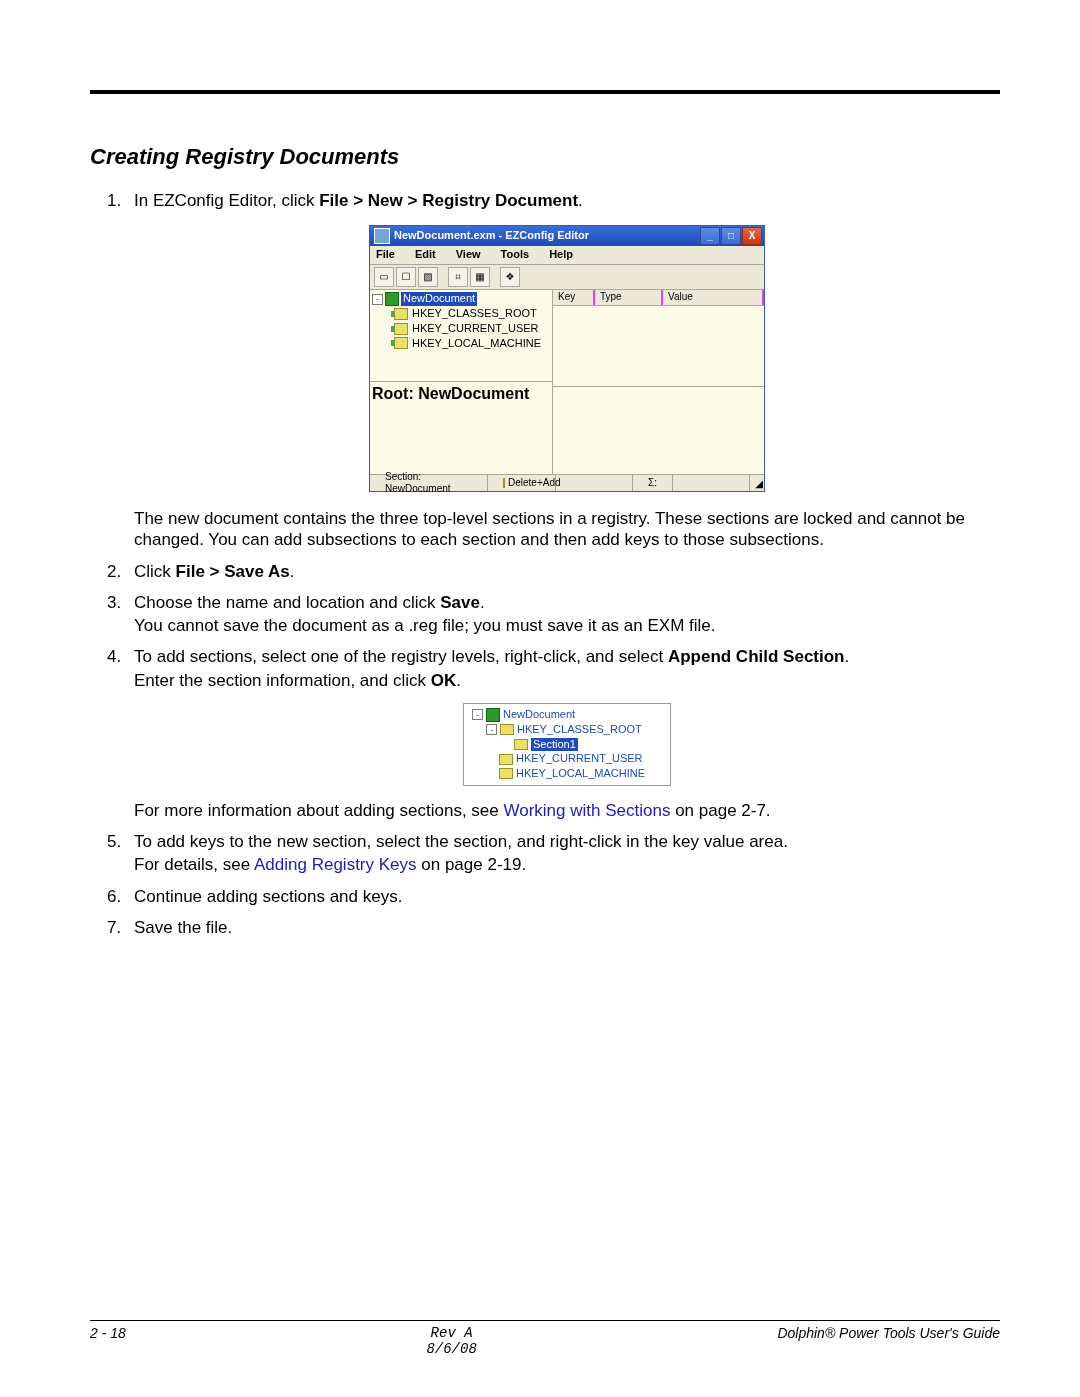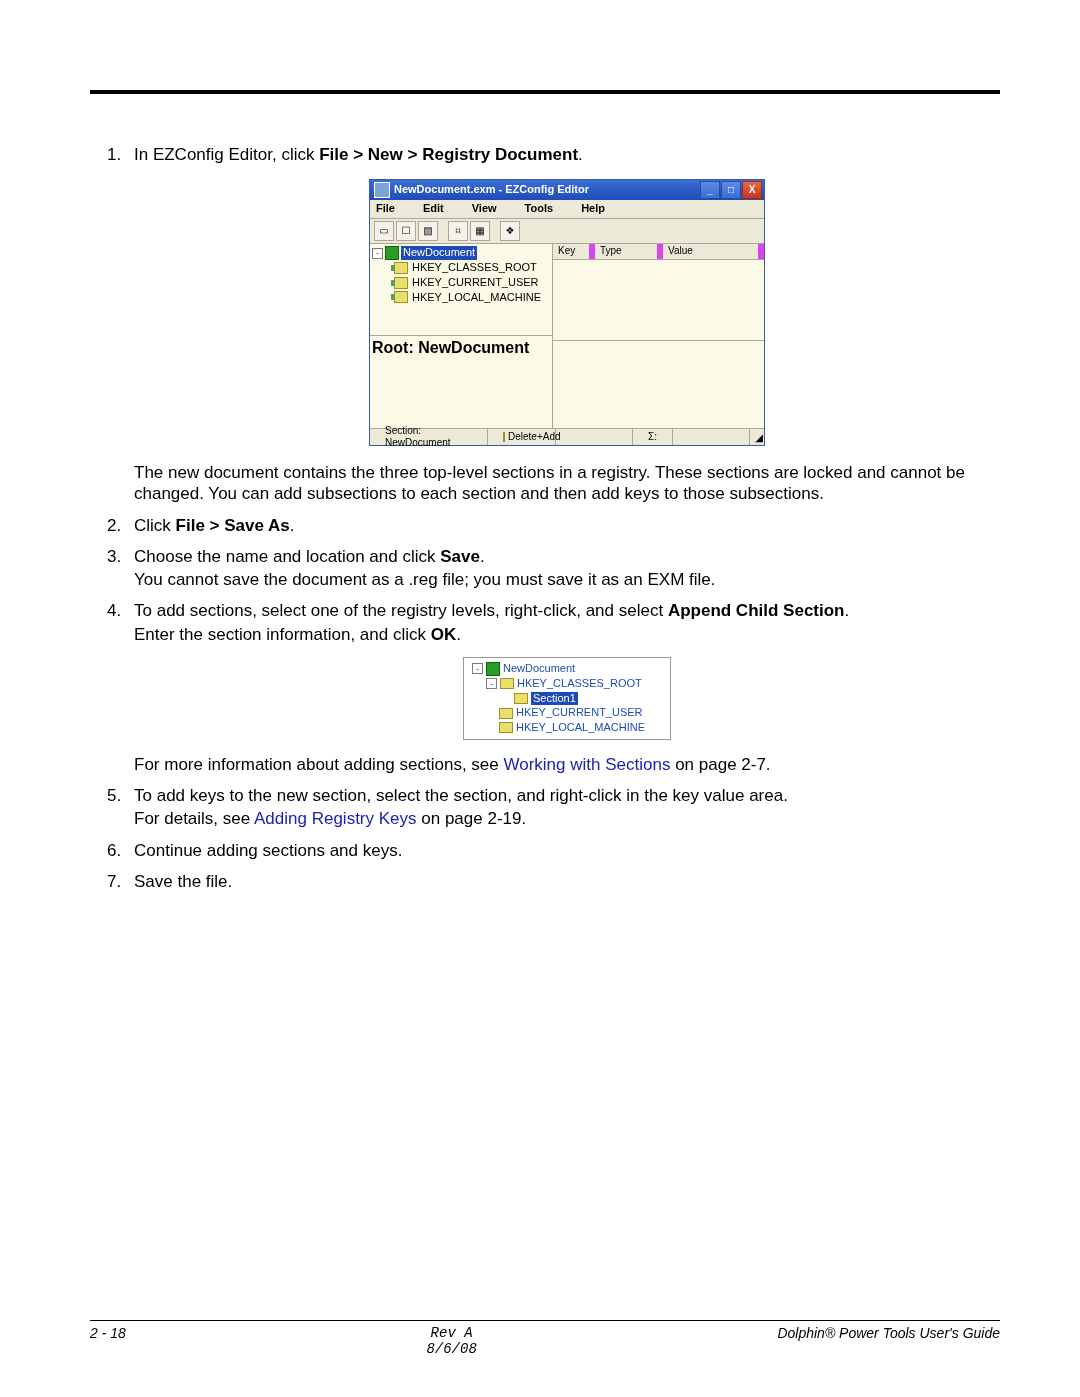--- a/index.html
+++ b/index.html
@@ -68,21 +68,21 @@
     background: linear-gradient(#5e8ae0,#3a6ed5);
     border: 1px solid #2a4a9a;
     margin-left: 1px;
     color: #fff;
     display: flex; align-items: center; justify-content: center;
     font-size: 10px; line-height: 1;
   }
   .winbtn.close { background: linear-gradient(#e06a4a,#c8341a); border-color:#a02a14; font-weight:bold;}
   .menubar {
     background: #ece9d8;
-    display: flex; gap: 28px;
+    display: flex; gap: 20px;
     padding: 2px 6px;
     border-bottom: 1px solid #aca899;
   }
   .menubar span { font-weight: bold; }
   .toolbar {
     background: #ece9d8;
     padding: 2px 4px;
     border-bottom: 1px solid #aca899;
     display: flex; gap: 2px; align-items: center;
   }
@@ -133,21 +133,21 @@
     flex: 1;
     background: #fafae6;
     display: flex; flex-direction: column;
   }
   .grid-head {
     display: flex;
     background: #ece9d8;
     border-bottom: 1px solid #aca899;
     font-size: 10px;
   }
-  .grid-head .col { border-right: 6px solid #d946ef; padding: 1px 5px; box-sizing: border-box; }
+  .grid-head .col { border-right: 2px solid #d946ef; padding: 1px 5px; box-sizing: border-box; }
   .col-key { width: 42px; }
   .col-type { width: 68px; }
   .col-value { flex: 1; }
   .grid-body-top { height: 80px; border-bottom: 1px solid #aca899; }
   .grid-body-bot { flex: 1; }
   .statusbar {
     background: #ece9d8;
     border-top: 1px solid #aca899;
     display: flex;
     font-size: 10px;
@@ -201,20 +201,21 @@
     margin-top: 4px;
   }
   .footer-center { text-align: center; flex: 1; font-family: Liberation Mono, monospace; }
 </style>
 </head>
 <body>
 
 <div class="page">
   <div class="rule"></div>
 
+  <div class="heading">Creating Registry Documents</div>
 
   <ol class="steps">
     <li>
       <span>In EZConfig Editor, click </span><span class="bold">File &gt; New &gt; Registry Document</span><span>.</span>
 
       
       <div class="shot1">
         <div class="titlebar">
           <div class="ticon"></div>
           <span>NewDocument.exm - EZConfig Editor</span>

